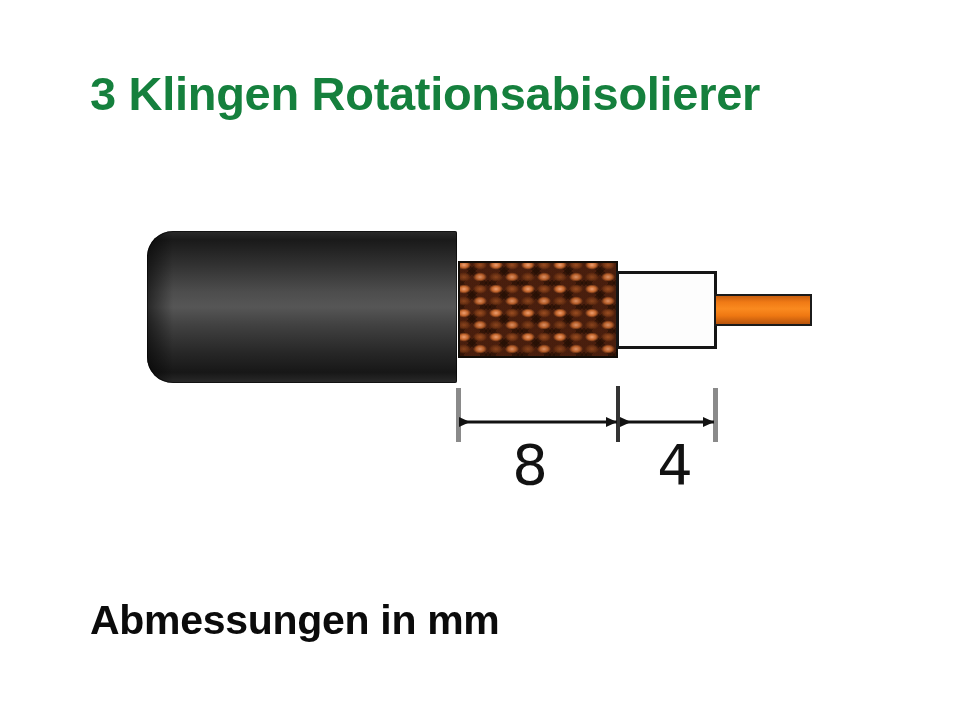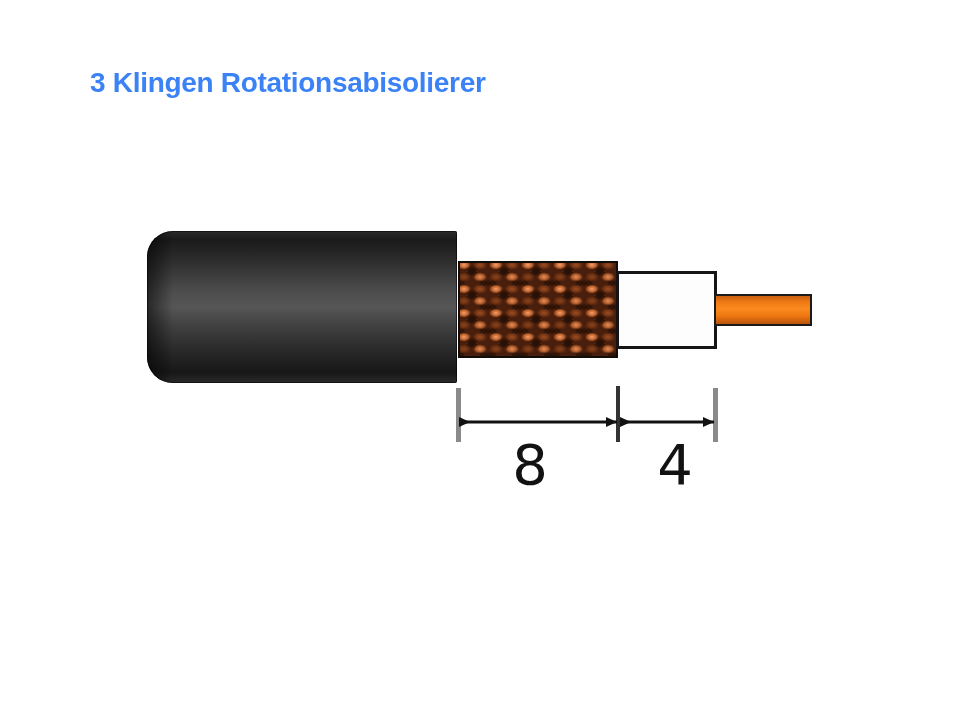--- a/index.html
+++ b/index.html
@@ -19,23 +19,23 @@
     width: 960px;
     height: 720px;
     background: #ffffff;
   }
 
   
   .title-text {
     position: absolute;
     left: 90px;
     top: 68px;
-    font-size: 28px;
+    font-size: 47px;
     font-weight: bold;
-    color: #3b82f6;
+    color: #15803d;
     letter-spacing: -0.3px;
     white-space: nowrap;
     line-height: 1.1;
   }
 
   .caption-text {
     position: absolute;
     left: 90px;
     top: 598px;
     font-size: 41px;
@@ -207,14 +207,15 @@
       <line x1="9" y1="17" x2="167" y2="17" stroke="#121212" stroke-width="3.2" marker-start="url(#arrL)" marker-end="url(#arrR)"></line>
 
       <line x1="170" y1="17" x2="264" y2="17" stroke="#121212" stroke-width="3.2" marker-start="url(#arrL)" marker-end="url(#arrR)"></line>
     </svg>
 
     <div class="dim-label" style="left:500px; top:437px; width:60px;">8</div>
     <div class="dim-label" style="left:645px; top:437px; width:60px;">4</div>
 
   </div>
 
+  <div class="caption-text">Abmessungen in mm</div>
 
 </div>
 
 </body></html>

